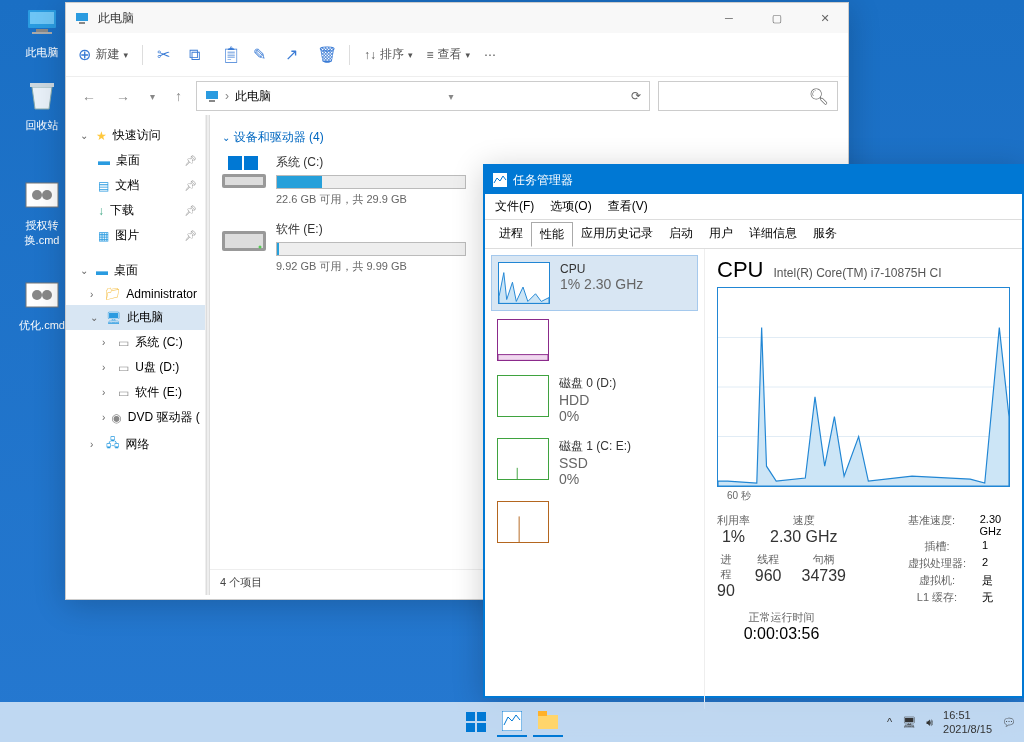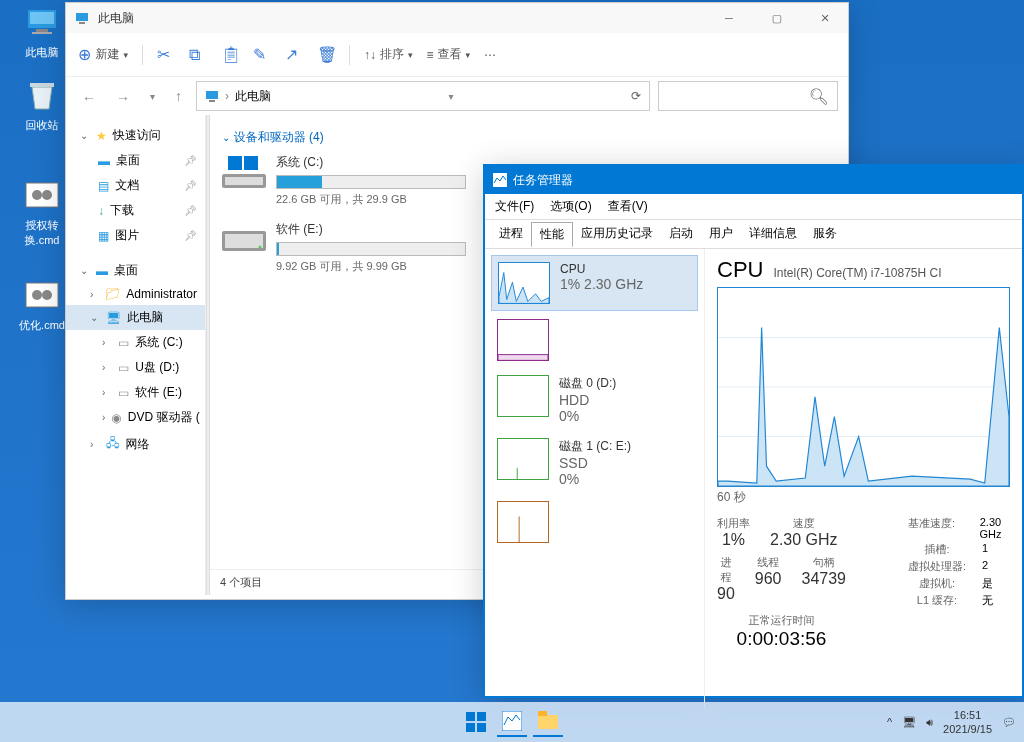--- a/index.html
+++ b/index.html
@@ -50,34 +50,34 @@
 .tm-graph{width:52px;height:42px;border:1px solid #2186d4;background:#fff;position:relative;overflow:hidden;}
 .tm-card-info{font-size:12px;}
 .tm-card-title{color:#333;}
 .tm-card-sub{color:#666;font-size:14px;}
 .tm-main{flex:1;padding:8px 12px;overflow:hidden;}
 .tm-hdr{display:flex;align-items:baseline;gap:10px;}
 .tm-cpu{font-size:22px;}
 .tm-model{font-size:12px;color:#555;}
 .tm-util{font-size:11px;color:#666;margin-top:8px;}
 .tm-bigchart{height:200px;border:1px solid #2186d4;margin-top:4px;background:#fff;position:relative;}
-.tm-axis{font-size:12px;color:#666;margin-top:2px;}
+.tm-axis{font-size:10px;color:#666;margin-top:2px;margin-left:10px;}
 .tm-stats{display:flex;gap:40px;margin-top:10px;font-size:11px;text-align:center;}
 .tm-stat-row{display:flex;gap:20px;}
 .tm-stat-lbl{color:#666;}
 .tm-stat-val{font-size:16px;color:#333;}
 .tm-col2 .line{display:flex;gap:10px;font-size:11px;margin-bottom:2px;}
 .tm-col2 .k{color:#666;width:70px;margin-left:16px;}
 .uptime-lbl{font-size:11px;color:#666;margin-top:10px;}
-.uptime-val{font-size:19px;}
+.uptime-val{font-size:16px;}
 .taskbar{position:absolute;bottom:0;left:0;right:0;height:40px;background:rgba(230,240,250,.8);backdrop-filter:blur(10px);display:flex;align-items:center;justify-content:center;}
 .taskbar-center{display:flex;gap:6px;}
 .taskbar-icon{width:30px;height:30px;display:flex;align-items:center;justify-content:center;cursor:pointer;}
 .tray{position:absolute;right:8px;display:flex;align-items:center;gap:10px;color:#333;font-size:11px;}
-.tray-clock{text-align:center;line-height:1.3;}
+.tray-clock{text-align:left;line-height:1.3;}
 svg{display:block;}
 </style>
 </head>
 <body>
 
 <div class="desktop-icon" style="left:10px;top:2px;">
   <div class="icon-box">
       <svg viewBox="0 0 40 40">
         <rect x="6" y="8" width="28" height="18" fill="#2a9be0" rx="1"></rect>
         <rect x="8" y="10" width="24" height="12" fill="#6ec5f5"></rect>
@@ -439,17 +439,17 @@
           <rect width="9" height="5" fill="#ffb128"></rect>
         </svg>
       </div>
   </div>
   <div class="tray">
     <span>^</span>
     <span>🖥︎</span>
     <span>🔊︎</span>
     <div class="tray-clock">
       <div>16:51</div>
-        <div>2021/9/15</div>
+        <div>2021/8/15</div>
     </div>
     <span>💬︎</span>
   </div>
 </div>
 
 </body></html>

